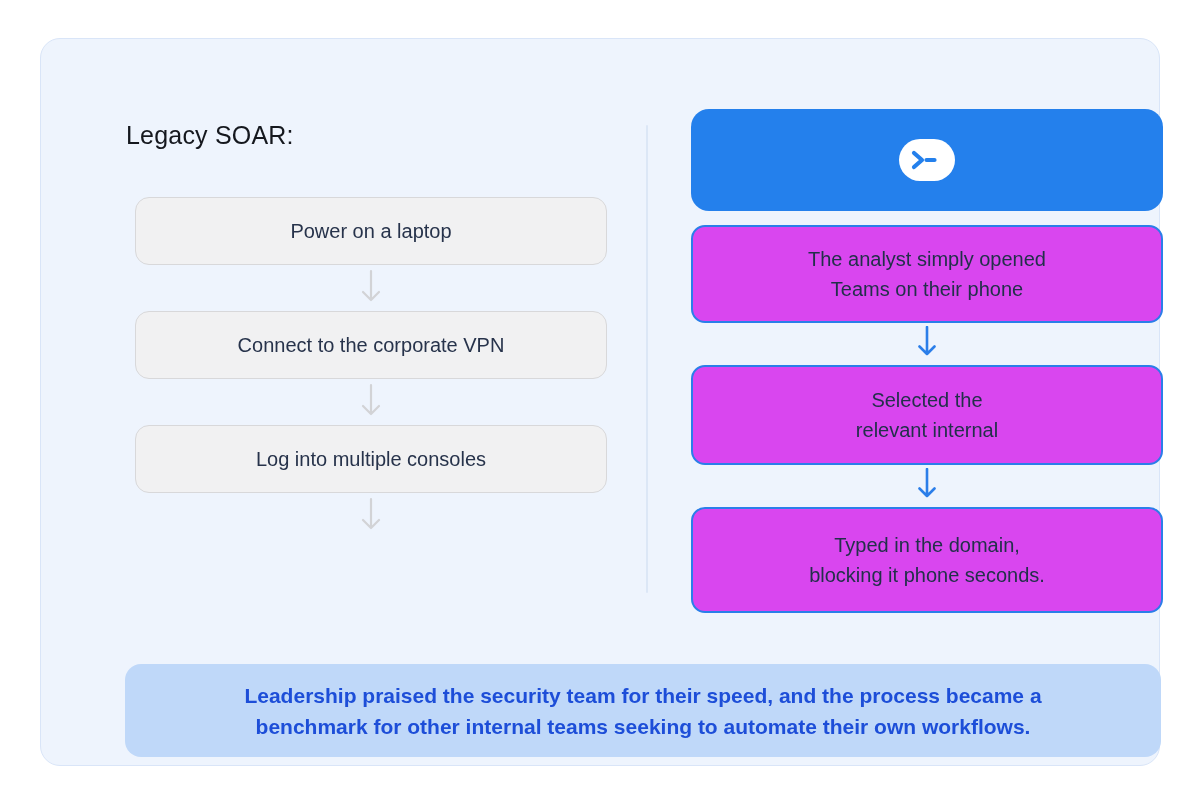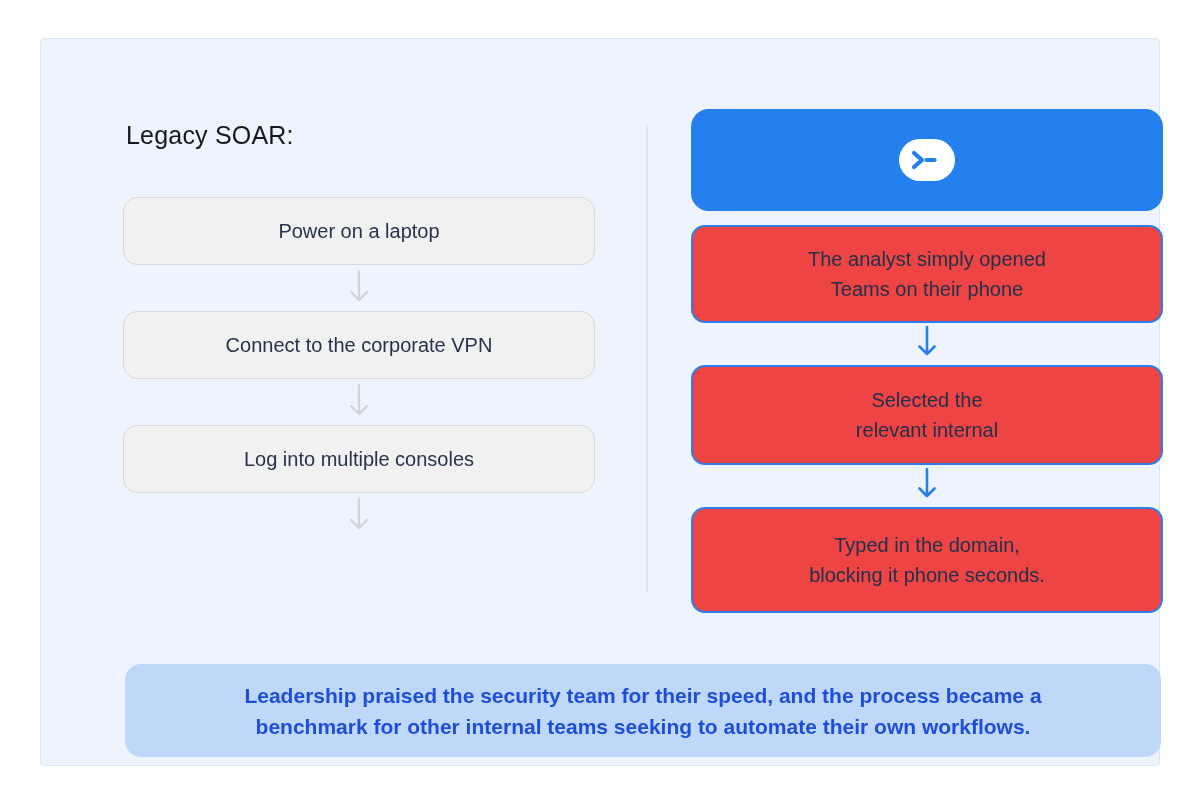--- a/index.html
+++ b/index.html
@@ -13,35 +13,35 @@
     background: #ffffff;
     overflow: hidden;
   }
 
   .panel {
     position: absolute;
     left: 40px; top: 38px;
     width: 1120px; height: 728px;
     background: #eef4fd;
     border: 1px solid #d9e5f8;
-    border-radius: 4px;
+    border-radius: 20px;
   }
 
   .heading {
     position: absolute;
     left: 85px; top: 82px;
     font-size: 25px;
     font-weight: 400;
     color: #15181e;
     letter-spacing: 0.2px;
   }
 
   .left-flow {
     position: absolute;
-    left: 82px; top: 158px;
+    left: 94px; top: 158px;
     width: 472px;
     display: flex;
     flex-direction: column;
   }
 
   .gbox {
     height: 68px;
     background: #f1f1f2;
     border: 1.5px solid #d8d8da;
     border-radius: 14px;
@@ -79,21 +79,21 @@
     height: 102px;
     background: #2480ec;
     border-radius: 18px;
     display: flex;
     align-items: center;
     justify-content: center;
     margin-bottom: 14px;
   }
 
   .wbox {
-    background: #ef4444;
+    background: #d946ef;
     border: 2px solid #2b7ee9;
     border-radius: 14px;
     display: flex;
     align-items: center;
     justify-content: center;
     text-align: center;
     font-size: 20px;
     line-height: 30px;
     color: #22304a;
     white-space: pre-line;

